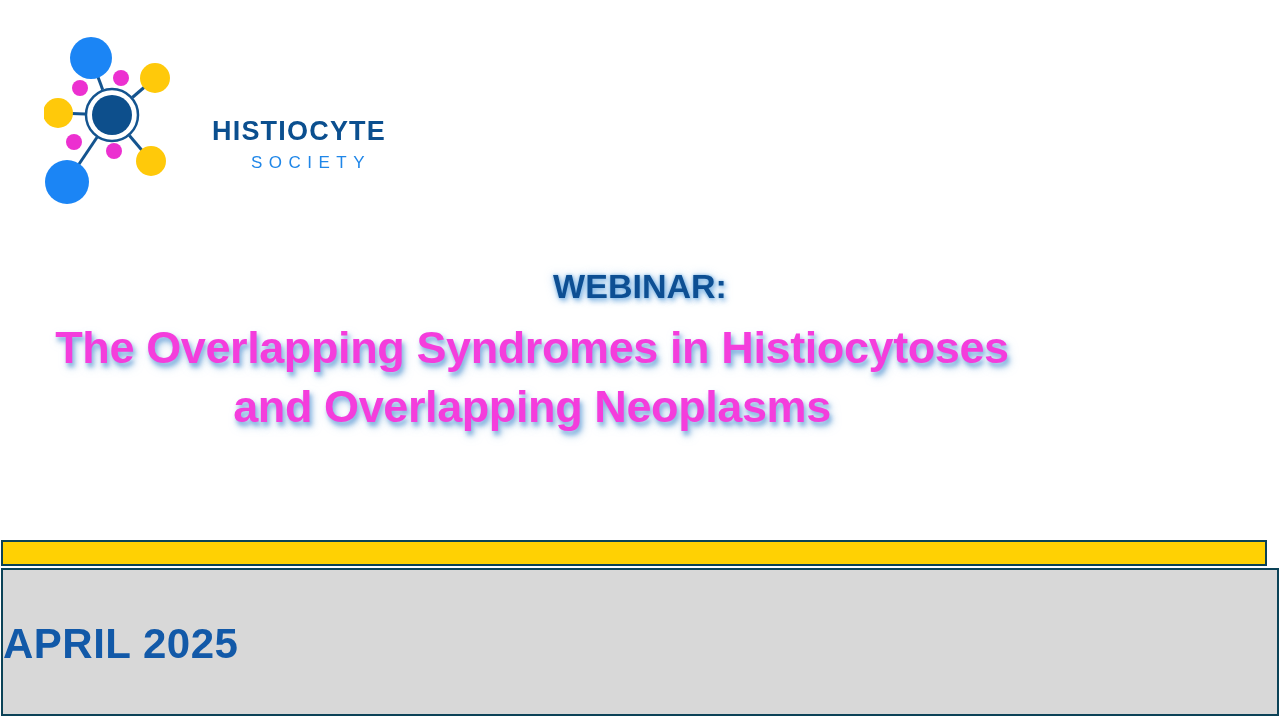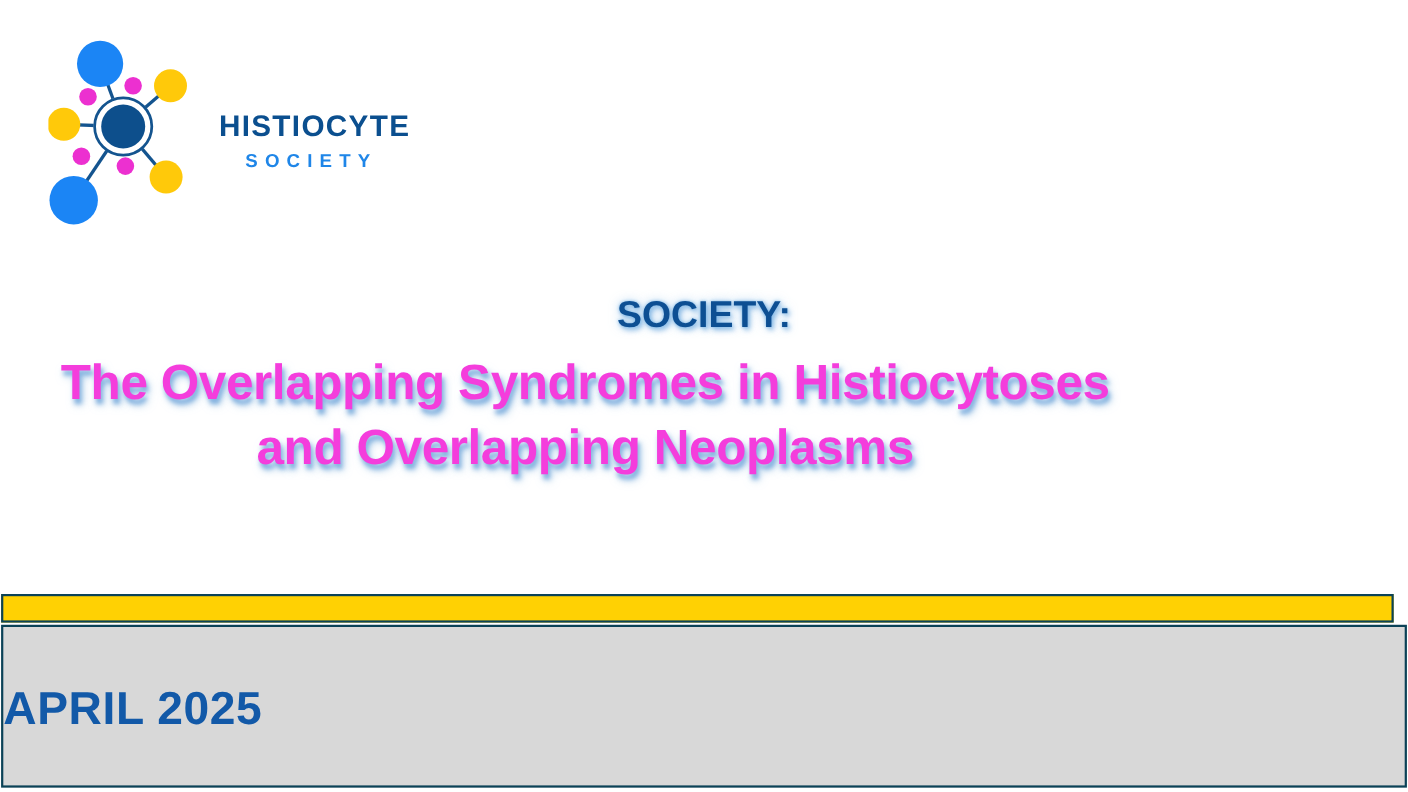--- a/index.html
+++ b/index.html
@@ -32,37 +32,38 @@
   .logo-mark {
     position: absolute;
     left: 0;
     top: 0;
     width: 150px;
     height: 180px;
   }
   .logo-wordmark {
     position: absolute;
     left: 155px;
-    top: 72px;
+    top: 88px;
     width: 200px;
+    text-align: center;
   }
   .logo-histiocyte {
     display: block;
     font-family: "Liberation Sans", sans-serif;
     font-weight: bold;
     font-size: 27px;
     letter-spacing: 1.2px;
     color: #0b4f8f;
     line-height: 1;
     white-space: nowrap;
   }
   .logo-society {
     display: block;
     font-family: "Liberation Sans", sans-serif;
-    font-weight: bold;
+    font-weight: normal;
     font-size: 17px;
     letter-spacing: 6.5px;
     color: #1f86e8;
     line-height: 1;
     margin-top: 9px;
     margin-left: 24px;
     white-space: nowrap;
   }
 
   
@@ -187,21 +188,21 @@
       <circle cx="68" cy="85" r="20" fill="#0d4f8c"></circle>
     </svg>
 
     <div class="logo-wordmark">
       <span class="logo-histiocyte">HISTIOCYTE</span>
       <span class="logo-society">SOCIETY</span>
     </div>
   </div>
 
 
-  <div class="webinar-label">SOCIETY:</div>
+  <div class="webinar-label">WEBINAR:</div>
 
   <div class="talk-title">
     <span class="line">The Overlapping Syndromes in Histiocytoses</span>
     <span class="line">and Overlapping Neoplasms</span>
   </div>
 
   <div class="gold-bar"></div>
 
   <div class="date-panel">
     <span class="date-text">APRIL 2025</span>

